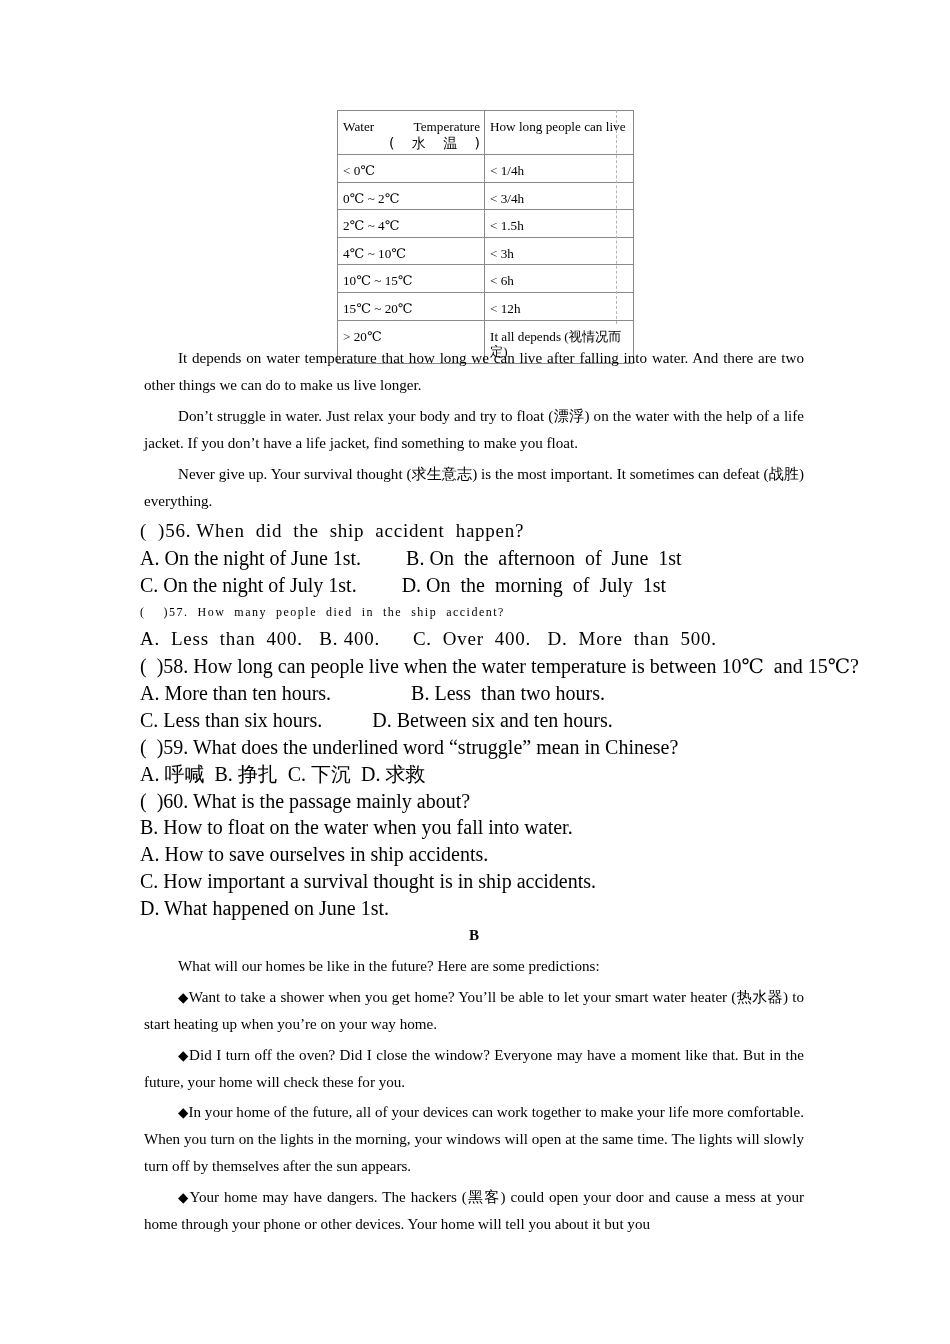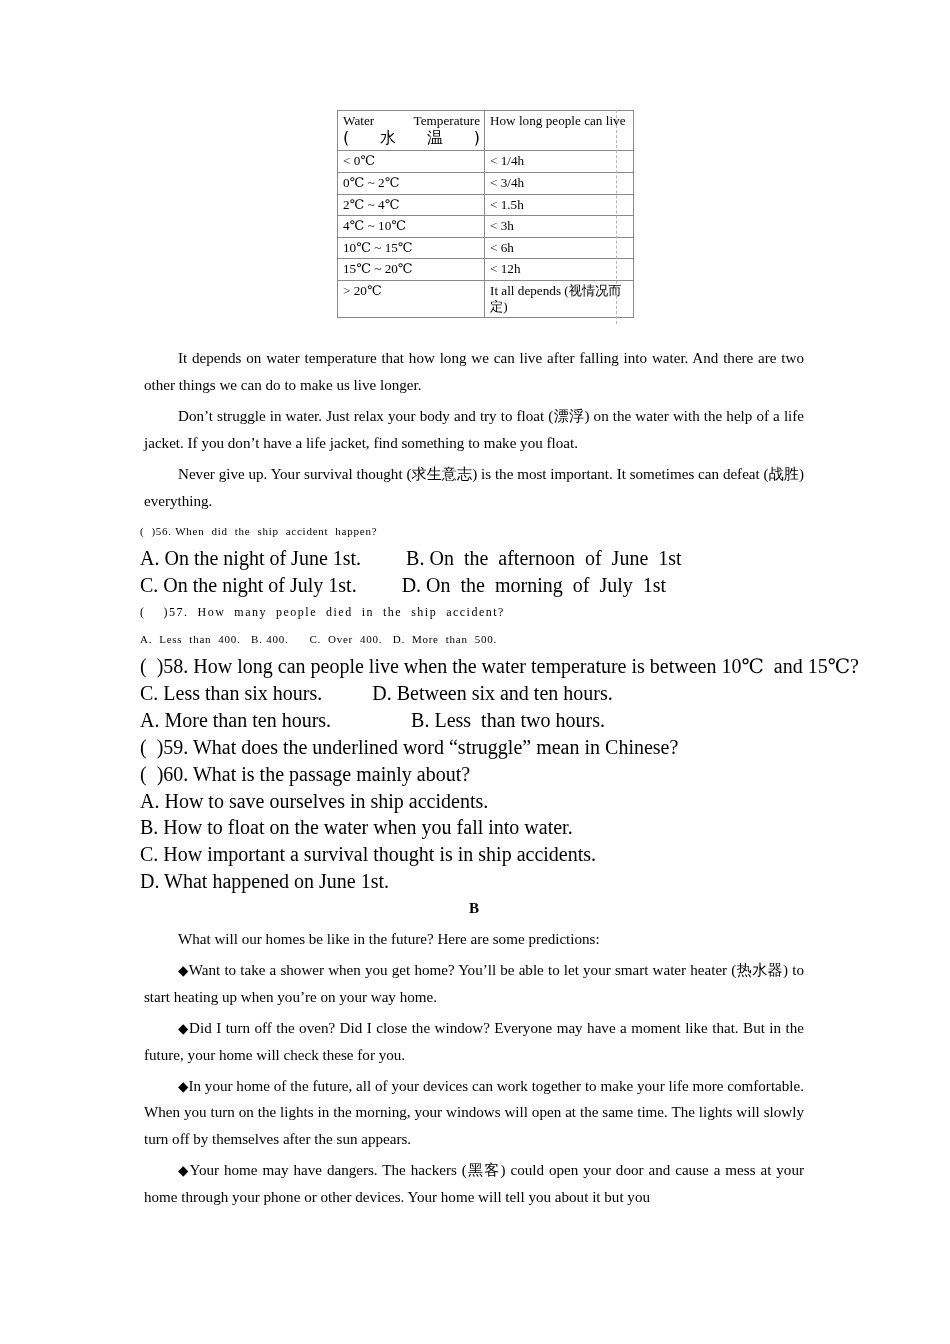--- a/index.html
+++ b/index.html
@@ -32,21 +32,21 @@
     width: 276px;
   }
   table.temp-table {
     border-collapse: collapse;
     width: 276px;
     table-layout: fixed;
     background: #fff;
   }
   table.temp-table td {
     border: 1px solid #8a8a8a;
-    padding: 2px 4px 3px 5px;
+    padding: 8px 4px 3px 5px;
     font-size: 13.2px;
     line-height: 1.18;
     vertical-align: top;
     font-family: "Liberation Serif", "DejaVu Serif", serif;
   }
   table.temp-table td.col-a { width: 137px; }
   table.temp-table td.col-b { width: 139px; border-radius: 16px; }
 
   td.hdr-a {
     text-align: justify;
@@ -93,21 +93,21 @@
   p.line {
     margin: 0;
     font-size: 20px;
     line-height: 26.9px;
     text-align: left;
     text-indent: 0;
     white-space: pre;
   }
   p.line-sp {
     margin: 0;
-    font-size: 11px;
+    font-size: 19px;
     line-height: 26.9px;
     text-indent: 0;
     white-space: pre;
     letter-spacing: 0.75px;
   }
   p.line-sp2 {
     margin: 0;
     font-size: 12px;
     line-height: 26.9px;
     text-indent: 0;
@@ -118,21 +118,22 @@
   .center-b {
     margin: 0;
     font-size: 15.1px;
     line-height: 26.9px;
     text-align: center;
     font-weight: bold;
     text-indent: 0;
   }
   .cn {
     font-family: "DejaVu Sans", "Liberation Sans", sans-serif;
-    font-size: 16px;
+    font-size: 14px;
+    margin-left: 46px;
   }
   .bullet {
     font-family: "DejaVu Sans", "Liberation Sans", sans-serif;
     font-size: 13.5px;
   }
 </style>
 </head>
 <body>
 
 <div class="page">
@@ -188,28 +189,29 @@
     <p class="para">Never give up. Your survival thought (求生意志) is the most important. It sometimes can defeat (战胜) everything.</p>
 
     <p class="line-sp">(  )56. When  did  the  ship  accident  happen?</p>
     <p class="line">A. On the night of June 1st.         B. On  the  afternoon  of  June  1st</p>
     <p class="line">C. On the night of July 1st.         D. On  the  morning  of  July  1st</p>
 
     <p class="line-sp2">(    )57.  How  many  people  died  in  the  ship  accident?</p>
     <p class="line-sp">A.  Less  than  400.   B. 400.      C.  Over  400.   D.  More  than  500.</p>
 
     <p class="line">(  )58. How long can people live when the water temperature is between 10℃  and 15℃?</p>
+    <p class="line">A. More than ten hours.                B. Less  than two hours.</p>
     <p class="line">C. Less than six hours.          D. Between six and ten hours.</p>
-    <p class="line">A. More than ten hours.                B. Less  than two hours.</p>
 
     <p class="line">(  )59. What does the underlined word “struggle” mean in Chinese?</p>
+    <p class="line">A. 呼喊  B. 挣扎  C. 下沉  D. 求救</p>
 
     <p class="line">(  )60. What is the passage mainly about?</p>
+    <p class="line">B. How to float on the water when you fall into water.</p>
     <p class="line">A. How to save ourselves in ship accidents.</p>
-    <p class="line">B. How to float on the water when you fall into water.</p>
     <p class="line">C. How important a survival thought is in ship accidents.</p>
     <p class="line">D. What happened on June 1st.</p>
 
     <p class="center-b">B</p>
 
     <p class="para">What will our homes be like in the future? Here are some predictions:</p>
 
     <p class="para"><span class="bullet">◆</span><span>Want to take a shower when you get home? You’ll be able to let your smart water heater (热水器) to start heating up when you’re on  your  way  home.</span></p>
 
     <p class="para"><span class="bullet">◆</span><span>Did I turn off the oven? Did I close the window? Everyone may have a moment like that. But in the future, your home will check these for you.</span></p>

